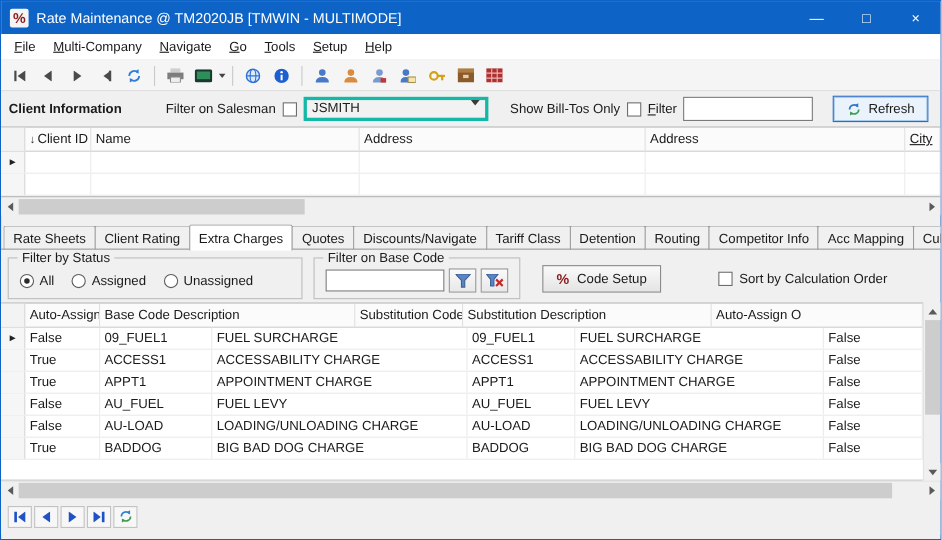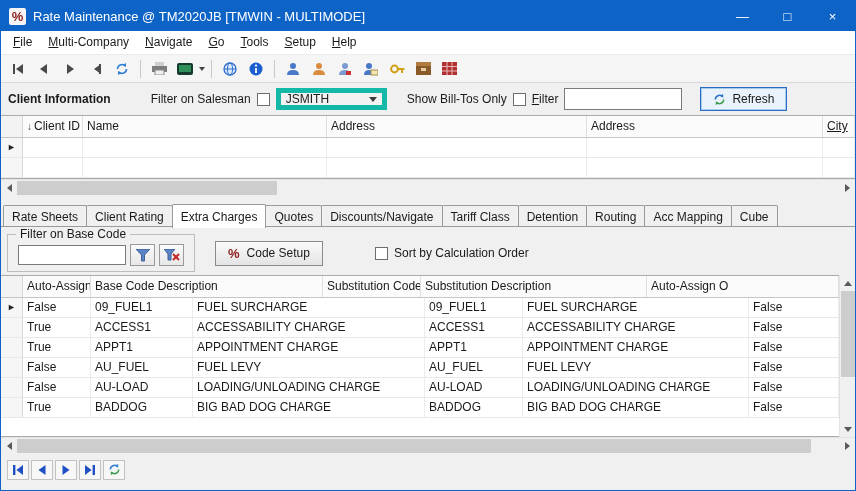--- a/index.html
+++ b/index.html
@@ -24,21 +24,21 @@
   .toolbar { height: 28px; background: #f5f5f5; border-bottom: 1px solid #dadada; display: flex; align-items: center; padding: 0 5px; gap: 2px; flex: none; }
   .tb-btn { width: 24px; height: 24px; display: flex; align-items: center; justify-content: center; border-radius: 2px; }
   .tb-sep { width: 1px; height: 18px; background: #c9c9c9; margin: 0 4px; }
   .dd-arrow { width:0; height:0; border-left:3px solid transparent; border-right:3px solid transparent; border-top:4px solid #444; margin-left:2px; }
   .tb-combo { display:flex; align-items:center; }
 
   
   .clientbar { height: 32px; display: flex; align-items: center; padding: 0 7px; gap: 6px; flex: none; background:#f0f0f0; }
   .section-label { font-weight: bold; margin-right: 34px; }
   .chk { width: 13px; height: 13px; background: #fff; border: 1px solid #6d6d6d; flex: none; }
-  .combo { width: 111px; height: 22px; border: 5px solid #14b8a6; background: #f2f2f2; display: flex; align-items: center; padding: 0 5px; }
+  .combo { width: 168px; height: 22px; border: 3px solid #14b8a6; background: #f2f2f2; display: flex; align-items: flex-start; padding: 0 5px; }
   .combo .combo-value { flex: 1; }
   .combo-chevron { width:0; height:0; border-left:4px solid transparent; border-right:4px solid transparent; border-top:5px solid #3a3a3a; }
   .text-input { height: 22px; border: 1px solid #7a7a7a; background: #fff; padding: 0 4px; font-family: "Liberation Sans", sans-serif; font-size: 12px; }
   .refresh-btn { margin-left: 12px; height: 24px; padding: 0 12px; display: flex; align-items: center; gap: 6px; background: #eaf3fb; border: 1px solid #2a6bc4; box-shadow: inset 0 0 0 1px #a7cbed; cursor: default; }
 
   
   .grid { background: #fff; border-top: 1px solid #ababab; border-bottom: 1px solid #ababab; display: flex; flex-direction: column; overflow: hidden; }
   .g-header { display: flex; height: 22px; background: #fbfbfb; border-bottom: 1px solid #c6c6c6; flex: none; }
   .g-hcell { border-right: 1px solid #e0e0e0; padding: 0 4px; line-height: 21px; white-space: nowrap; overflow: hidden; }
   .g-row { display: flex; height: 20px; border-bottom: 1px solid #e8e8e8; flex: none; background:#fff; }
@@ -305,26 +305,48 @@
 
   <div class="tabstrip">
     <div class="tab">Rate Sheets</div>
     <div class="tab">Client Rating</div>
     <div class="tab active">Extra Charges</div>
     <div class="tab">Quotes</div>
     <div class="tab">Discounts/Navigate</div>
     <div class="tab">Tariff Class</div>
     <div class="tab">Detention</div>
     <div class="tab">Routing</div>
+    <div class="tab">Competitor Info</div>
     <div class="tab">Acc Mapping</div>
     <div class="tab">Cube</div>
 
   </div>
 
   <div class="filterpanel">
+    <div class="groupbox" style="width:268px">
+      <span class="groupbox-label">Filter by Status</span>
+      <div class="radio-item">
+        <span class="radio checked">
+            <span class="dot"></span>
+          </span>
+        <span>All</span>
+      </div>
+      <div class="radio-item">
+        <span class="radio">
+            <span class="dot"></span>
+          </span>
+        <span>Assigned</span>
+      </div>
+      <div class="radio-item">
+        <span class="radio">
+            <span class="dot"></span>
+          </span>
+        <span>Unassigned</span>
+      </div>
+    </div>
     <div class="groupbox" style="width:188px; gap:4px">
       <span class="groupbox-label">Filter on Base Code</span>
       <input class="text-input" style="width: 108px; height: 20px;" value="">
       <div class="mini-btn">
         <svg width="14" height="13">
             <polygon points="0,0 14,0 8.5,6 8.5,12 5.5,12 5.5,6" fill="#5b84c4" stroke="#3c5f96"></polygon>
           </svg>
       </div>
       <div class="mini-btn">
         <svg width="16" height="13">

